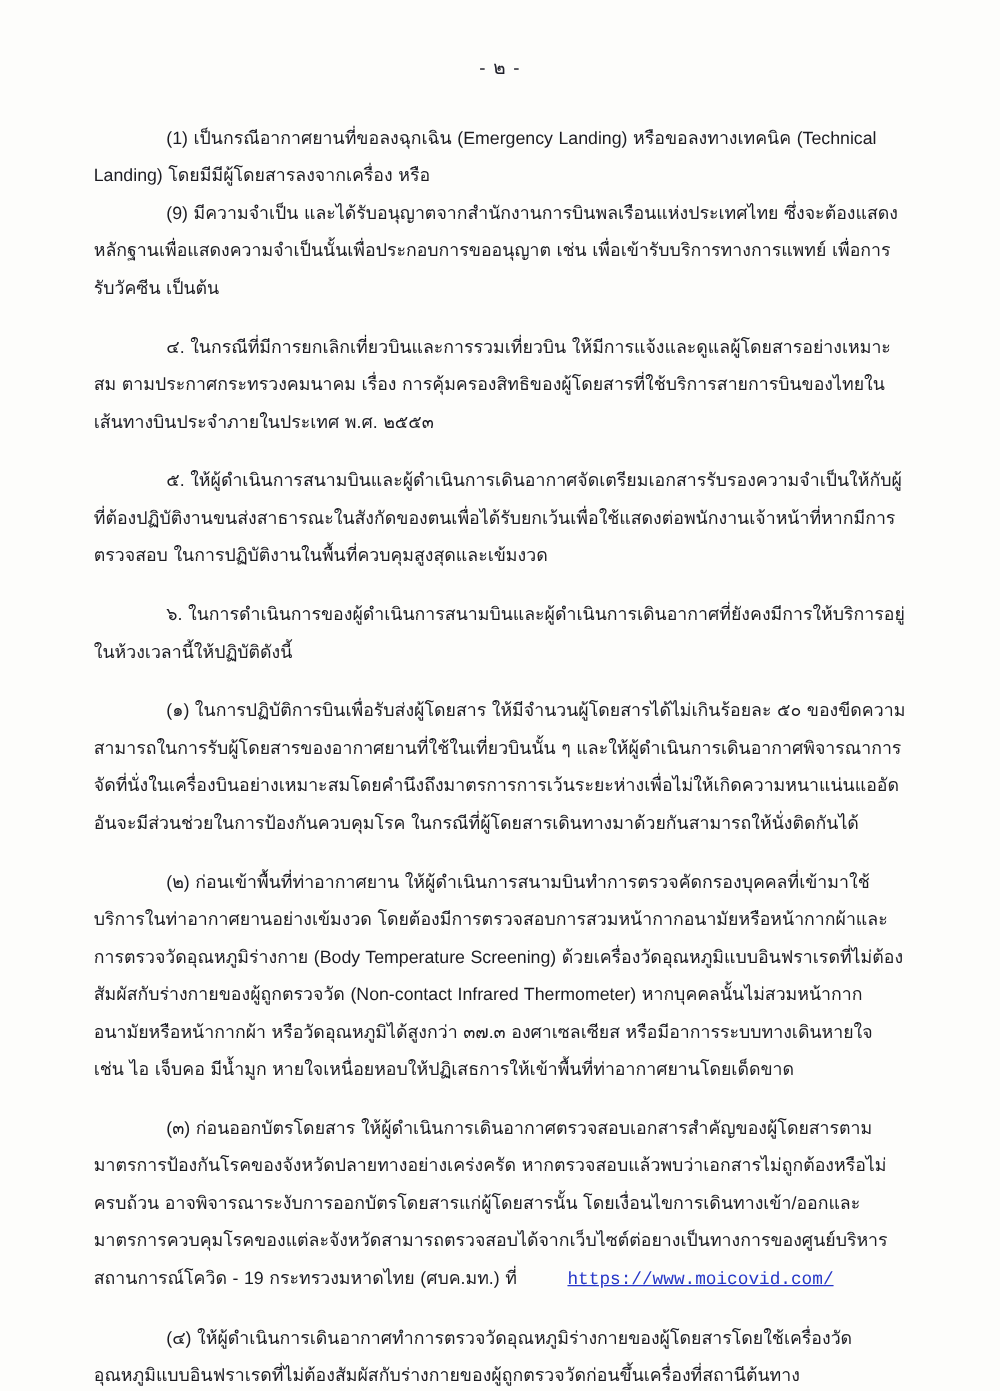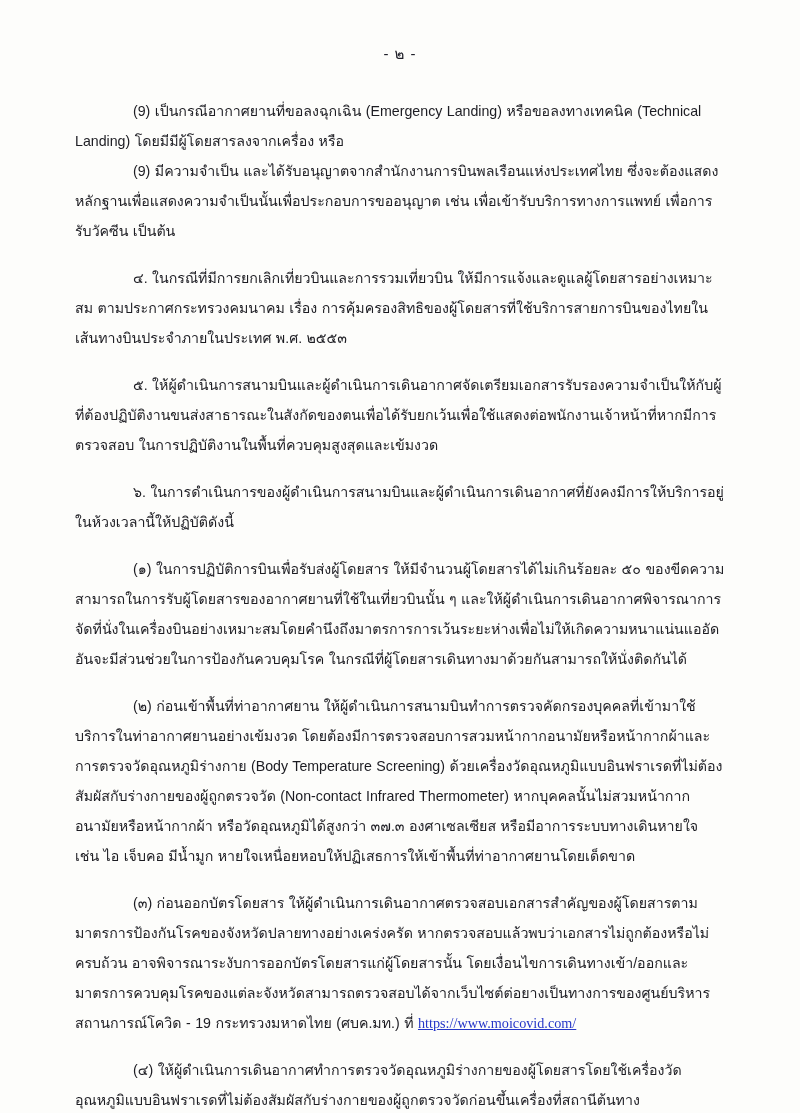--- a/index.html
+++ b/index.html
@@ -39,33 +39,34 @@
     text-indent: 58px;
   }
   p.gap {
     margin-top: 17px;
   }
   .link {
     color: #2536c8;
     text-decoration: underline;
   }
   .eng {
-    font-family: Liberation Serif, serif;
+    font-family: Liberation Mono, monospace;
+    margin-left: 36px;
   }
 </style>
 </head>
 <body>
 
 <div class="page">
 
   <div class="page-number">- ๒ -</div>
 
   <div class="body">
 
-    <p class="para indent">(9) เป็นกรณีอากาศยานที่ขอลงฉุกเฉิน (Emergency Landing) หรือขอลงทางเทคนิค (Technical Landing) โดยมีมีผู้โดยสารลงจากเครื่อง หรือ</p>
+    <p class="para indent">(1) เป็นกรณีอากาศยานที่ขอลงฉุกเฉิน (Emergency Landing) หรือขอลงทางเทคนิค (Technical Landing) โดยมีมีผู้โดยสารลงจากเครื่อง หรือ</p>
 
     <p class="para indent">(9) มีความจำเป็น และได้รับอนุญาตจากสำนักงานการบินพลเรือนแห่งประเทศไทย ซึ่งจะต้องแสดงหลักฐานเพื่อแสดงความจำเป็นนั้นเพื่อประกอบการขออนุญาต เช่น เพื่อเข้ารับบริการทางการแพทย์ เพื่อการรับวัคซีน เป็นต้น</p>
 
     <p class="para indent gap">๔. ในกรณีที่มีการยกเลิกเที่ยวบินและการรวมเที่ยวบิน ให้มีการแจ้งและดูแลผู้โดยสารอย่างเหมาะสม ตามประกาศกระทรวงคมนาคม เรื่อง การคุ้มครองสิทธิของผู้โดยสารที่ใช้บริการสายการบินของไทยในเส้นทางบินประจำภายในประเทศ พ.ศ. ๒๕๕๓</p>
 
     <p class="para indent gap">๕. ให้ผู้ดำเนินการสนามบินและผู้ดำเนินการเดินอากาศจัดเตรียมเอกสารรับรองความจำเป็นให้กับผู้ที่ต้องปฏิบัติงานขนส่งสาธารณะในสังกัดของตนเพื่อได้รับยกเว้นเพื่อใช้แสดงต่อพนักงานเจ้าหน้าที่หากมีการตรวจสอบ ในการปฏิบัติงานในพื้นที่ควบคุมสูงสุดและเข้มงวด</p>
 
     <p class="para indent gap">๖. ในการดำเนินการของผู้ดำเนินการสนามบินและผู้ดำเนินการเดินอากาศที่ยังคงมีการให้บริการอยู่ในห้วงเวลานี้ให้ปฏิบัติดังนี้</p>
 
     <p class="para indent gap">(๑) ในการปฏิบัติการบินเพื่อรับส่งผู้โดยสาร ให้มีจำนวนผู้โดยสารได้ไม่เกินร้อยละ ๕๐ ของขีดความสามารถในการรับผู้โดยสารของอากาศยานที่ใช้ในเที่ยวบินนั้น ๆ และให้ผู้ดำเนินการเดินอากาศพิจารณาการจัดที่นั่งในเครื่องบินอย่างเหมาะสมโดยคำนึงถึงมาตรการการเว้นระยะห่างเพื่อไม่ให้เกิดความหนาแน่นแออัด อันจะมีส่วนช่วยในการป้องกันควบคุมโรค ในกรณีที่ผู้โดยสารเดินทางมาด้วยกันสามารถให้นั่งติดกันได้</p>

